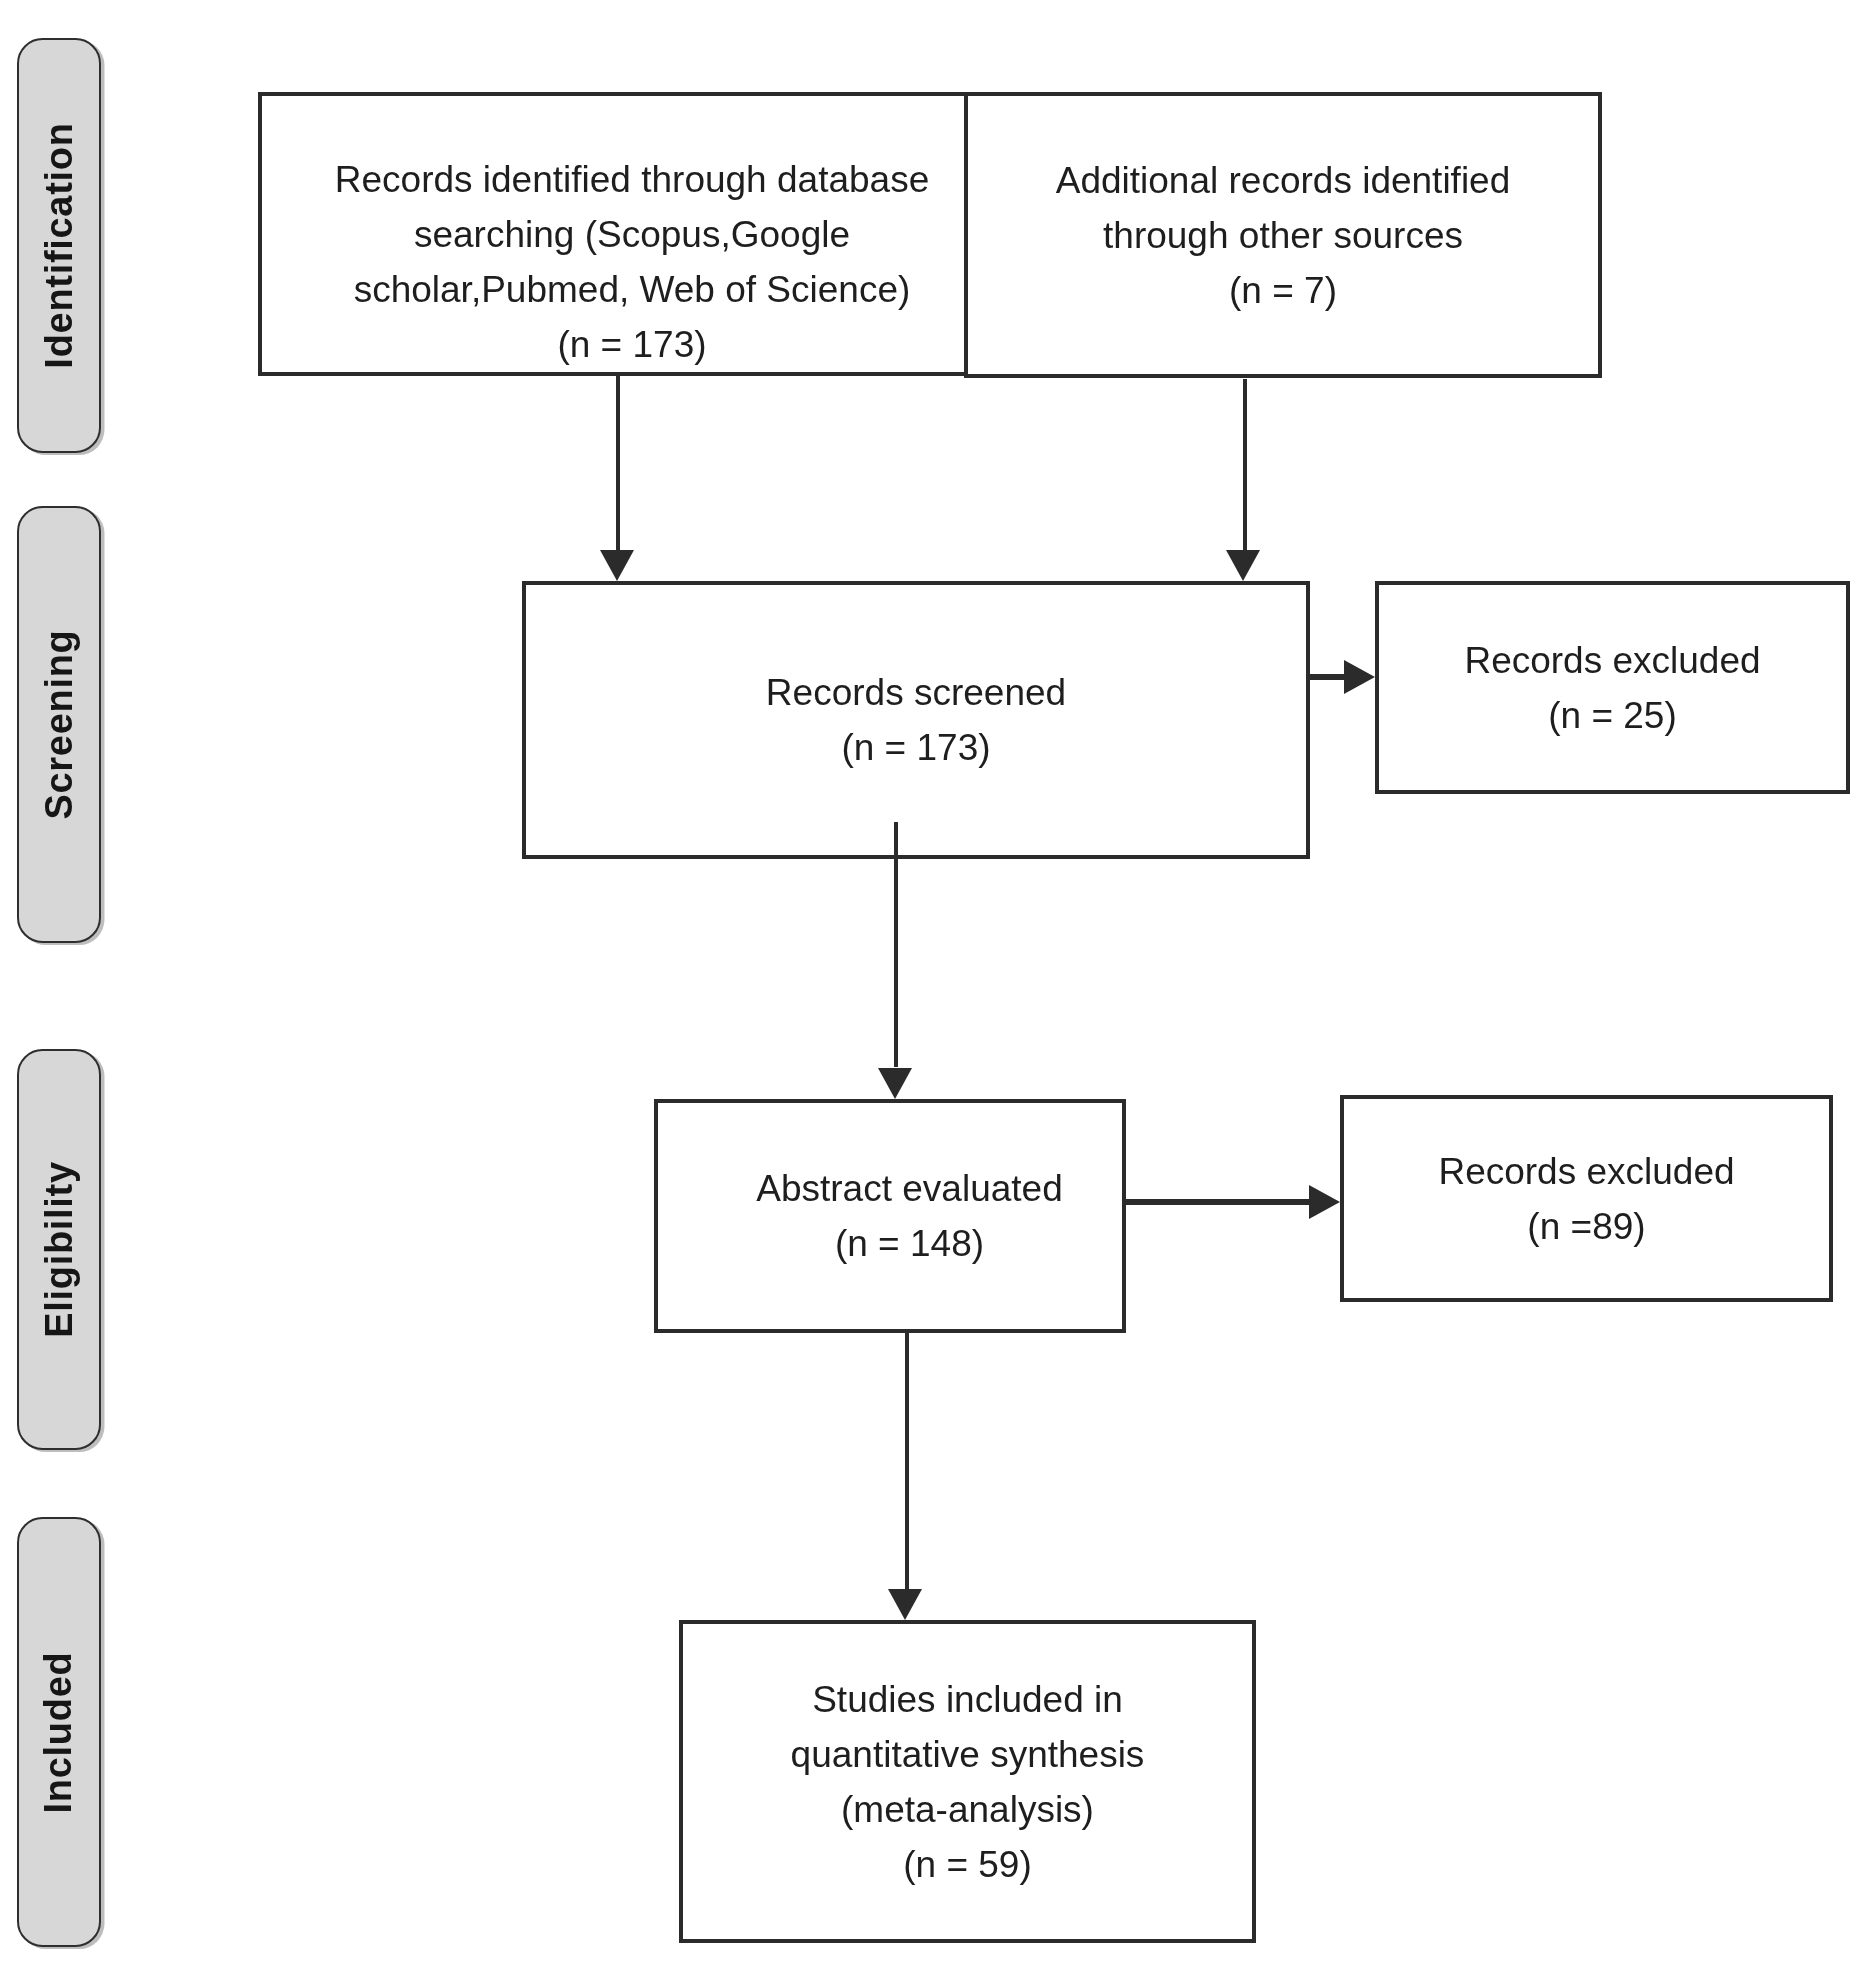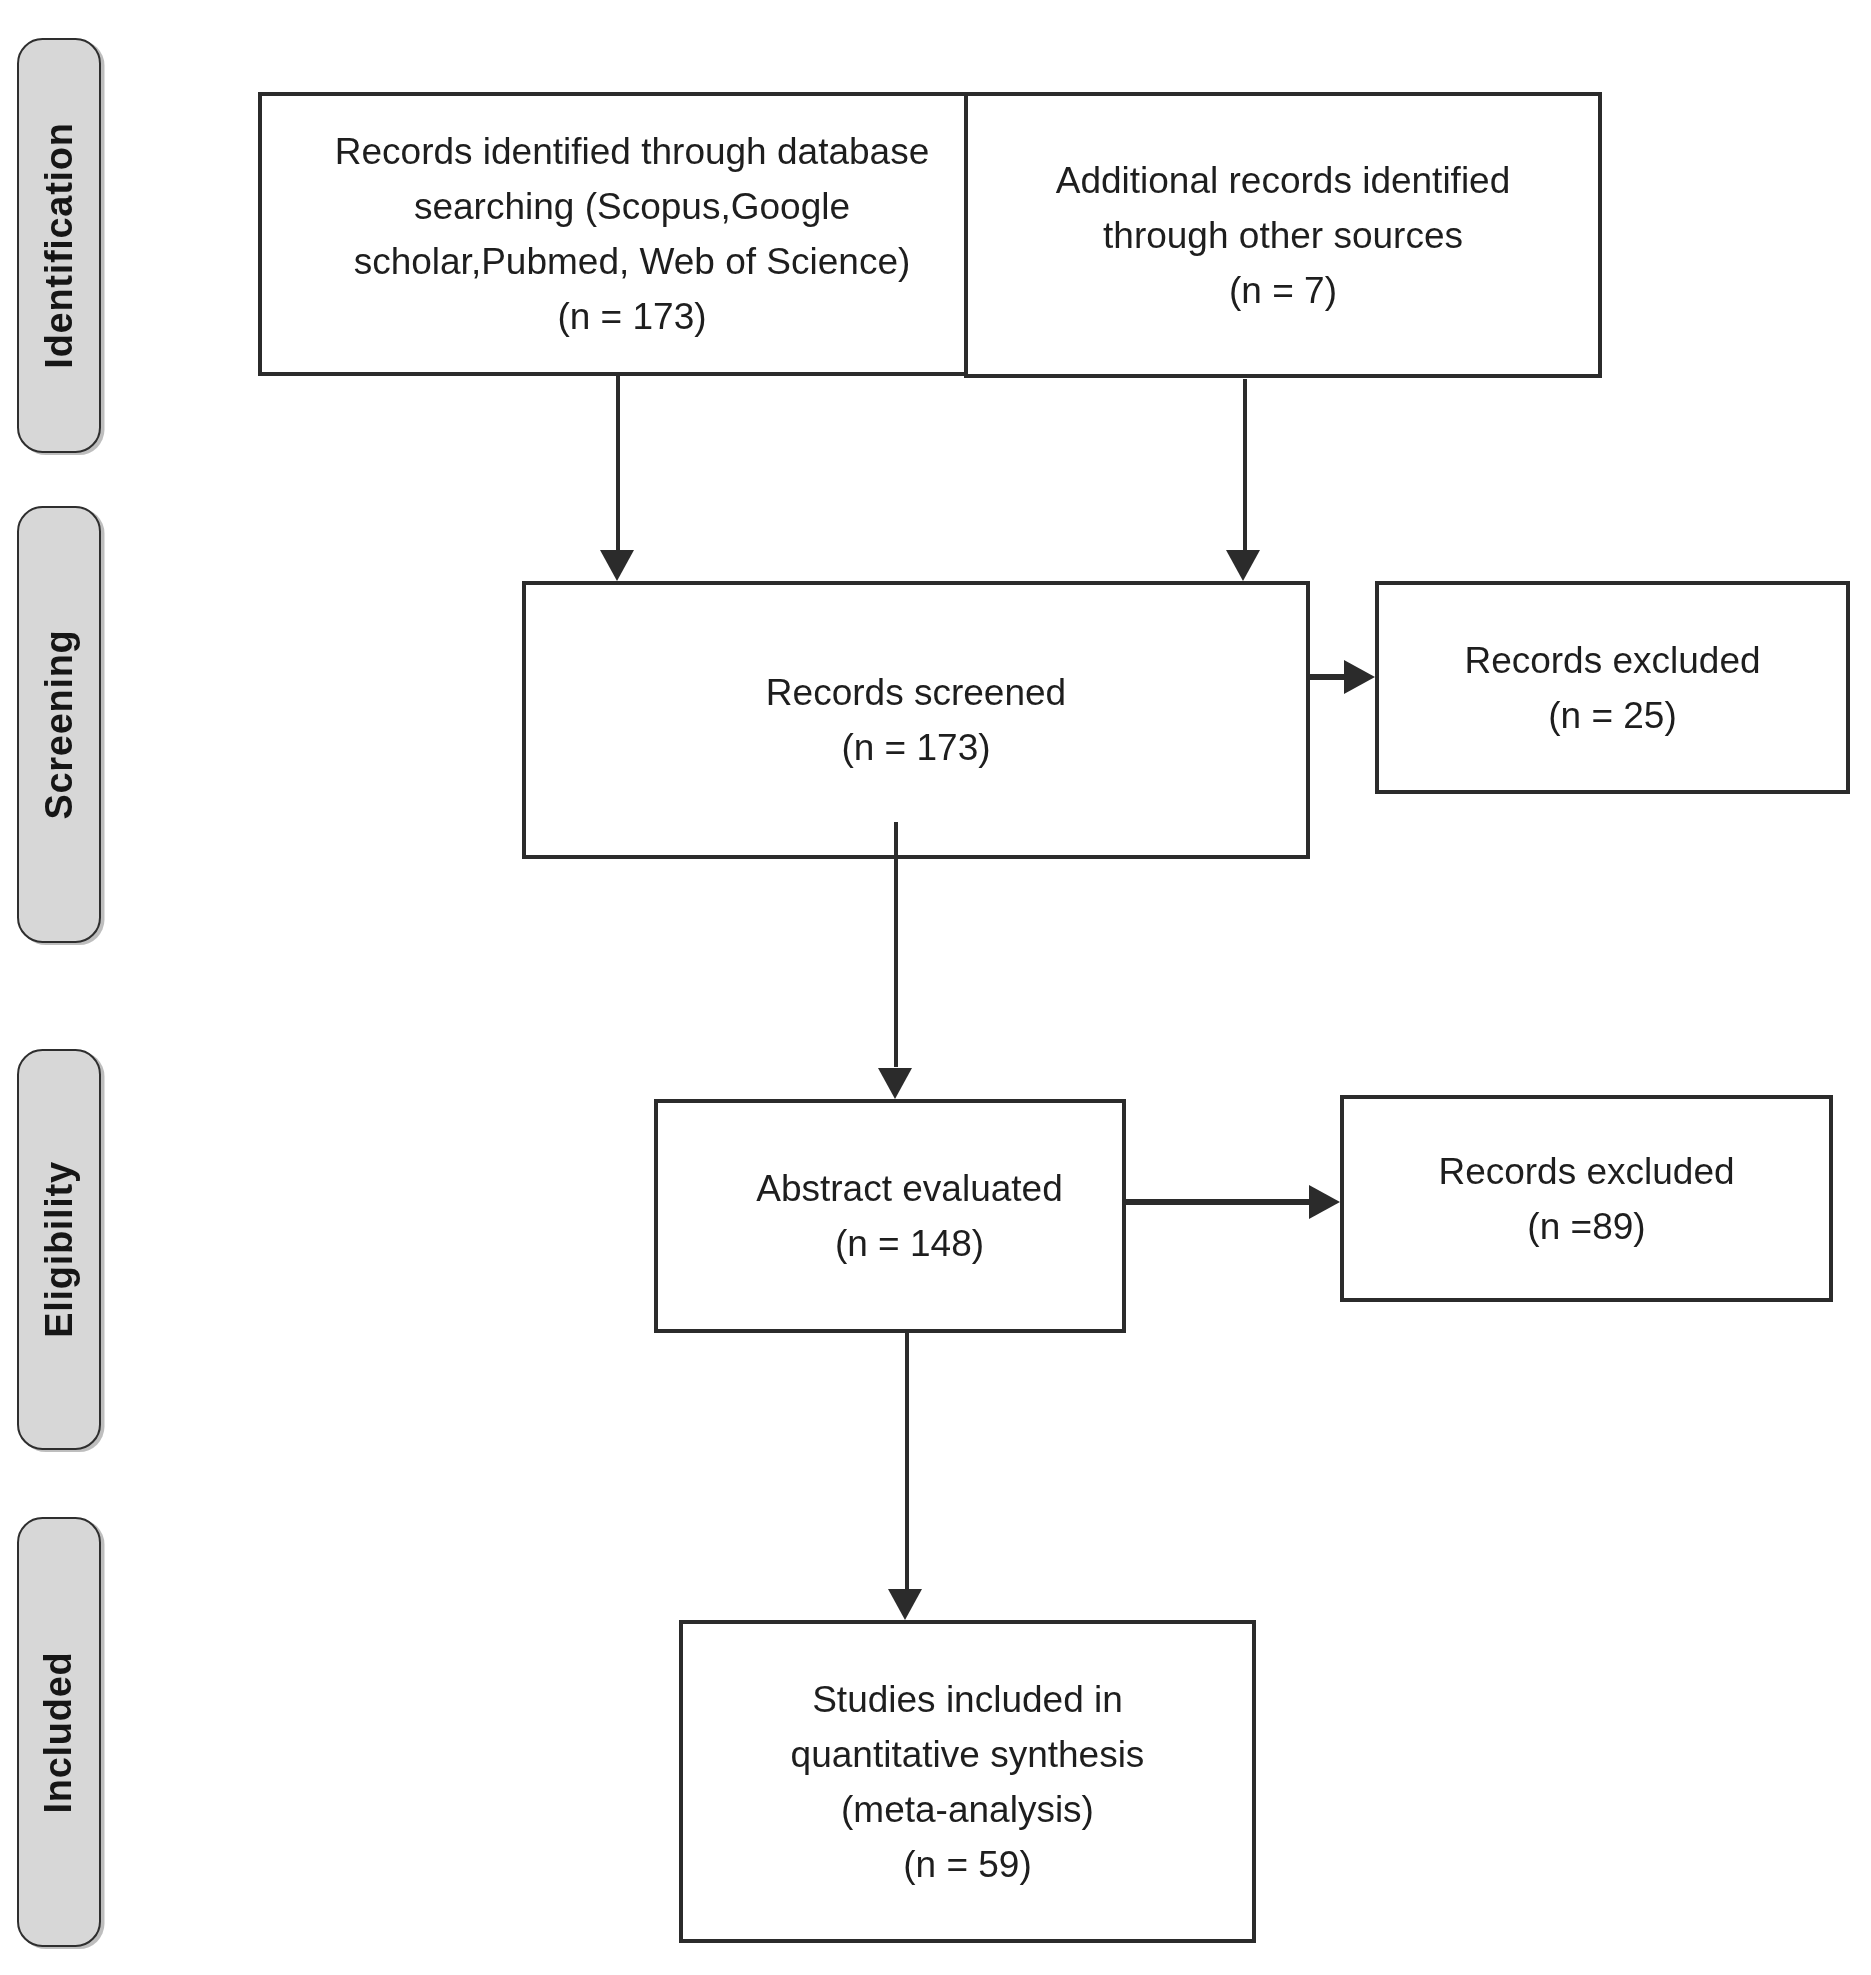--- a/index.html
+++ b/index.html
@@ -54,21 +54,21 @@
     justify-content: center;
     text-align: center;
   }
   .fbox .box-text {
     white-space: pre-line;
     font-size: 37px;
     line-height: 55px;
     color: #1e1e1e;
     padding: 0 14px;
   }
-  .box-identified  { left: 258px;  top: 92px;  width: 748px;  height: 284px; }
+  .box-identified  { left: 258px;  top: 92px;  width: 748px;  height: 284px; align-items: flex-end; }
   .box-additional  { left: 964px; top: 92px;  width: 638px;  height: 286px; }
   .box-screened    { left: 522px;  top: 581px;  width: 788px; height: 278px; }
   .box-excluded1   { left: 1375px; top: 581px;  width: 475px;  height: 213px; }
   .box-abstract    { left: 654px;  top: 1099px; width: 472px;  height: 234px; padding-left: 39px; }
   .box-excluded2   { left: 1340px; top: 1095px; width: 493px;  height: 207px; }
   .box-final       { left: 679px;  top: 1620px; width: 577px;  height: 323px; }
 
   
   .vline {
     position: absolute;

